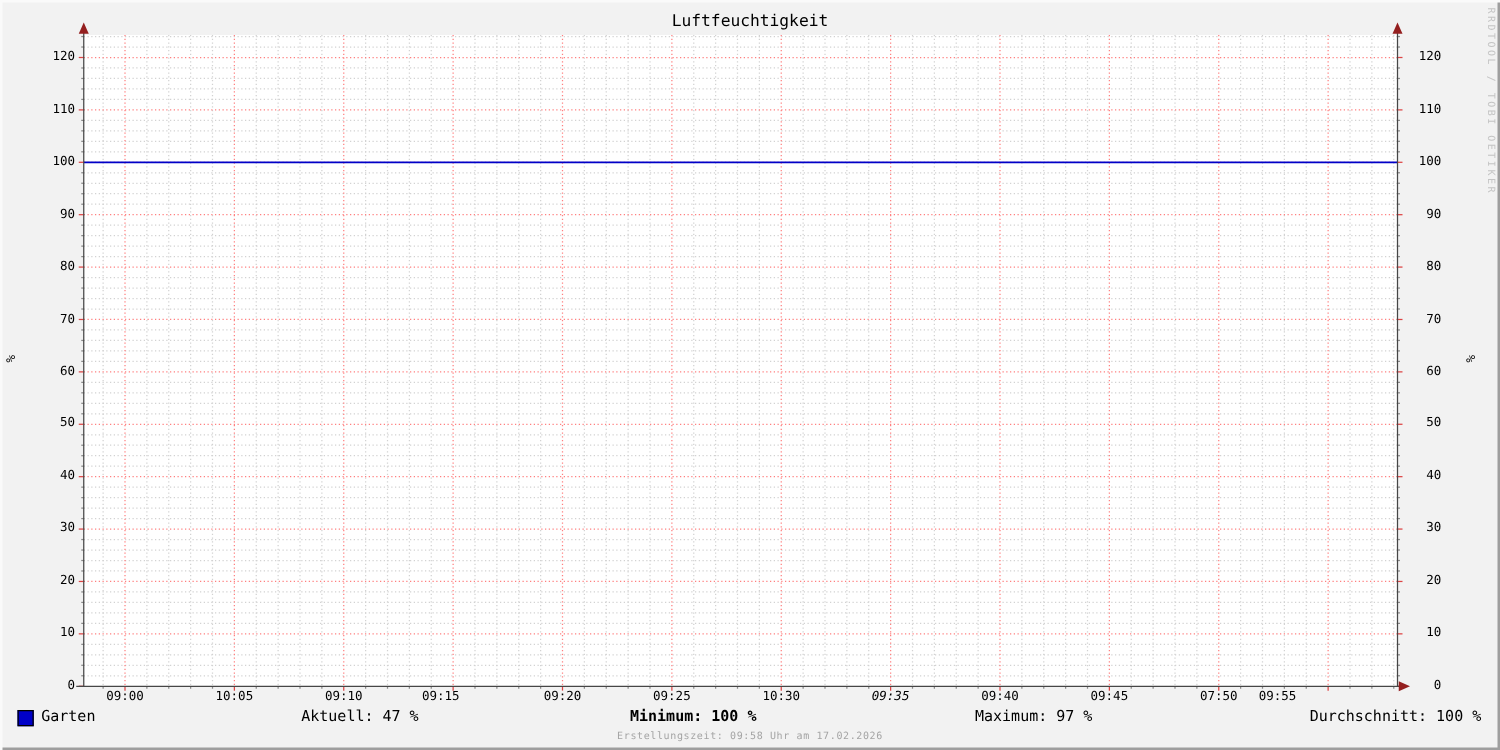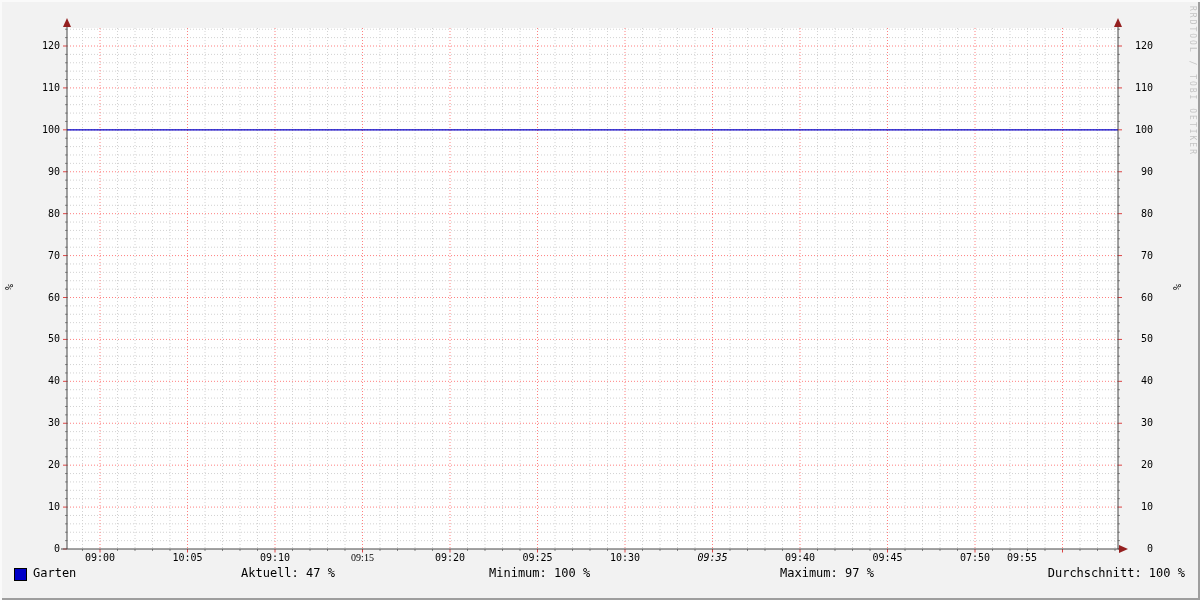--- a/index.html
+++ b/index.html
@@ -33,21 +33,21 @@
   .vlabel-right{left:1171px;top:280px;}
   .axis-label{position:absolute;font-size:10px;line-height:12px;color:#000;white-space:nowrap;}
   .legend-row{position:absolute;left:0;top:0;width:100%;height:100%;}
   .legend-swatch{
     position:absolute;left:14px;top:568px;width:11px;height:11px;
     border:1px solid #000;
   }
   .legend-text{position:absolute;font-size:12px;line-height:13px;color:#000;white-space:nowrap;}
   .legend-series{left:33px;top:567px;}
   .legend-aktuell{left:241px;top:567px;}
-  .legend-minimum{left:489px;top:567px;}
+  .legend-minimum{left:504px;top:567px;font-weight:bold;}
   .legend-maximum{left:780px;top:567px;}
   .legend-durchschnitt{right:15px;top:567px;}
   .footer-note{
     position:absolute;left:0;top:584px;width:100%;
     text-align:center;font-size:8px;letter-spacing:0.5px;color:#a4a4a4;
   }
 </style>
 </head>
 <body>
 
@@ -365,20 +365,21 @@
       <line x1="1062.5" y1="549" x2="1062.5" y2="552.5" stroke="#dd4444" stroke-width="1"></line>
       <line x1="67" y1="129.83333333333337" x2="1118" y2="129.83333333333337" stroke="#0000c8" stroke-width="1.4"></line>
       <line x1="61" y1="549" x2="1122" y2="549" stroke="#464646" stroke-width="1"></line>
       <line x1="67" y1="549" x2="67" y2="22" stroke="#464646" stroke-width="1"></line>
       <line x1="1118" y1="549" x2="1118" y2="22" stroke="#464646" stroke-width="1"></line>
       <polygon points="63,27 71,27 67,18" fill="#941f1f"></polygon>
       <polygon points="1114,27 1122,27 1118,18" fill="#941f1f"></polygon>
       <polygon points="1119,545 1119,553 1128,549" fill="#941f1f"></polygon>
     </svg>
 
+  <div class="graph-title">Luftfeuchtigkeit</div>
 
   <div class="watermark">RRDTOOL / TOBI OETIKER</div>
 
   <div class="vlabel vlabel-left">%</div>
   <div class="vlabel vlabel-right">%</div>
 
   <div id="labels-layer">
       <div class="axis-label" style="left: 0px; top: 543px; width: 60px; text-align: right;">0</div>
       <div class="axis-label" style="left: 1118px; top: 543px; width: 35px; text-align: right;">0</div>
       <div class="axis-label" style="left: 0px; top: 501.083px; width: 60px; text-align: right;">10</div>
@@ -401,33 +402,34 @@
       <div class="axis-label" style="left: 1118px; top: 165.75px; width: 35px; text-align: right;">90</div>
       <div class="axis-label" style="left: 0px; top: 123.833px; width: 60px; text-align: right;">100</div>
       <div class="axis-label" style="left: 1118px; top: 123.833px; width: 35px; text-align: right;">100</div>
       <div class="axis-label" style="left: 0px; top: 81.9167px; width: 60px; text-align: right;">110</div>
       <div class="axis-label" style="left: 1118px; top: 81.9167px; width: 35px; text-align: right;">110</div>
       <div class="axis-label" style="left: 0px; top: 40px; width: 60px; text-align: right;">120</div>
       <div class="axis-label" style="left: 1118px; top: 40px; width: 35px; text-align: right;">120</div>
       <div class="axis-label" style="left: 75px; top: 552px; width: 50px; text-align: center;">09:00</div>
       <div class="axis-label" style="left: 162.5px; top: 552px; width: 50px; text-align: center;">10:05</div>
       <div class="axis-label" style="left: 250px; top: 552px; width: 50px; text-align: center;">09:10</div>
-      <div class="axis-label" style="left: 337.5px; top: 552px; width: 50px; text-align: center; font-family: Liberation Serif, serif;">09:15</div>
+      <div class="axis-label" style="left: 337.5px; top: 552px; width: 50px; ">09:15</div>
       <div class="axis-label" style="left: 425px; top: 552px; width: 50px; text-align: center;">09:20</div>
       <div class="axis-label" style="left: 512.5px; top: 552px; width: 50px; text-align: center;">09:25</div>
       <div class="axis-label" style="left: 600px; top: 552px; width: 50px; text-align: center;">10:30</div>
       <div class="axis-label" style="left: 687.5px; top: 552px; width: 50px; text-align: center; font-style: italic;">09:35</div>
       <div class="axis-label" style="left: 775px; top: 552px; width: 50px; text-align: center;">09:40</div>
       <div class="axis-label" style="left: 862.5px; top: 552px; width: 50px; text-align: center;">09:45</div>
       <div class="axis-label" style="left: 950px; top: 552px; width: 50px; text-align: center;">07:50</div>
       <div class="axis-label" style="left: 997px; top: 552px; width: 50px; text-align: center;">09:55</div>
     </div>
 
   <div class="legend-row">
     <div class="legend-swatch" id="legend-swatch" style="background: rgb(0, 0, 200);"></div>
     <div class="legend-text legend-series">Garten</div>
     <div class="legend-text legend-aktuell">Aktuell: 47 %</div>
     <div class="legend-text legend-minimum">Minimum: 100 %</div>
     <div class="legend-text legend-maximum">Maximum: 97 %</div>
     <div class="legend-text legend-durchschnitt">Durchschnitt: 100 %</div>
   </div>
 
+  <div class="footer-note">Erstellungszeit: 09:58 Uhr am 17.02.2026</div>
 </div>
 
 </body></html>

